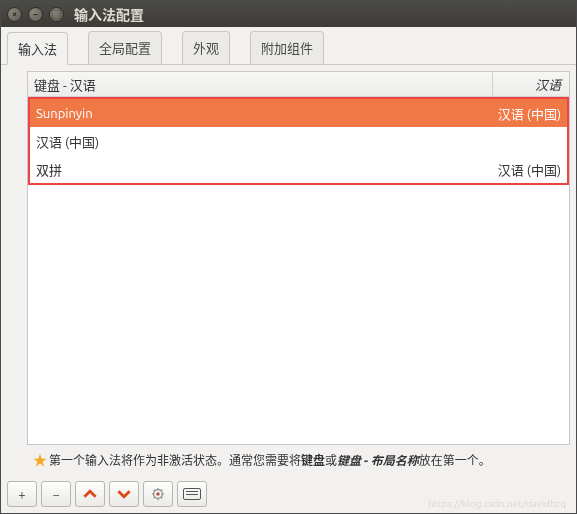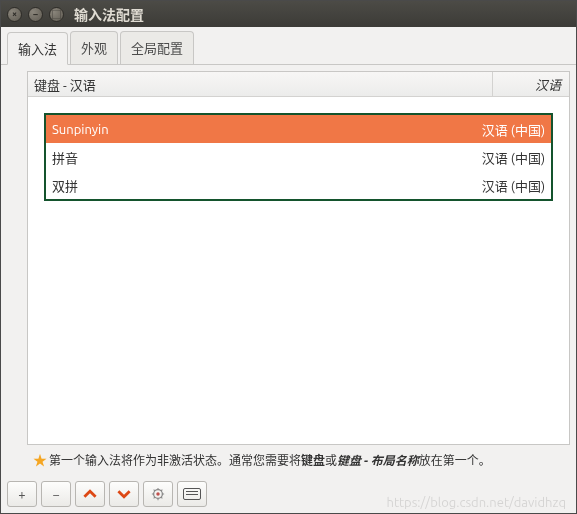--- a/index.html
+++ b/index.html
@@ -50,20 +50,21 @@
     color: #2e2c28;
     cursor: pointer;
     box-sizing: border-box;
   }
   
   .tabbar {
     display: flex;
     background: #f2f1f0;
     border-bottom: 1px solid #c8c7c5;
     padding: 4px 6px 0 6px;
+    gap: 18px;
   }
   .tab {
     padding: 6px 10px;
     border: 1px solid #c8c7c5;
     border-bottom: none;
     background: #ebeae7;
     margin-right: 2px;
     border-radius: 4px 4px 0 0;
     cursor: pointer;
     color: #4c4c4c;
@@ -112,22 +113,22 @@
     padding: 0 8px;
     width: 60px;
     text-align: right;
     height: 100%;
     display: flex;
     align-items: center;
     justify-content: flex-end;
     font-style: italic;
   }
   .highlight-frame {
-    border: 2px solid #14532d;
-    margin: 16px;
+    border: 2px solid #ef4444;
+    margin: 0;
   }
   .list-row {
     display: flex;
     height: 28px;
     align-items: center;
     color: #333;
   }
   .list-row .cell-left {
     flex: 1;
     padding: 0 6px;
@@ -179,21 +180,21 @@
     color: #555;
   }
   .tool-btn svg { width: 14px; height: 14px; }
   .arrow-up { color: #dd4814; }
   .arrow-down { color: #dd4814; }
   .watermark {
     position: absolute;
     right: 10px;
     bottom: 4px;
     color: rgba(0,0,0,0.12);
-    font-size: 13px;
+    font-size: 10px;
     pointer-events: none;
   }
   .kb-icon {
     display:inline-block;
     width:16px;height:10px;
     border:1px solid #555;
     border-radius:2px;
     position:relative;
   }
   .kb-icon::before{
@@ -213,37 +214,37 @@
     <div class="win-buttons">
       <div class="win-btn">×</div>
       <div class="win-btn">–</div>
       <div class="win-btn">▢</div>
     </div>
     <span>输入法配置</span>
   </div>
 
   <div class="tabbar">
     <div class="tab active">输入法</div>
+    <div class="tab">全局配置</div>
     <div class="tab">外观</div>
-    <div class="tab">全局配置</div>
+    <div class="tab">附加组件</div>
   </div>
 
   <div class="content">
     <div class="listbox">
       <div class="list-header">
         <div class="col-left">键盘 - 汉语</div>
         <div class="col-right">汉语</div>
       </div>
       <div class="highlight-frame">
         <div class="list-row selected">
           <div class="cell-left">Sunpinyin</div>
           <div class="cell-right">汉语 (中国)</div>
         </div>
         <div class="list-row">
-          <div class="cell-left">拼音</div>
           <div class="cell-right">汉语 (中国)</div>
         </div>
         <div class="list-row">
           <div class="cell-left">双拼</div>
           <div class="cell-right">汉语 (中国)</div>
         </div>
       </div>
       <div class="rows-rest"></div>
     </div>
 

